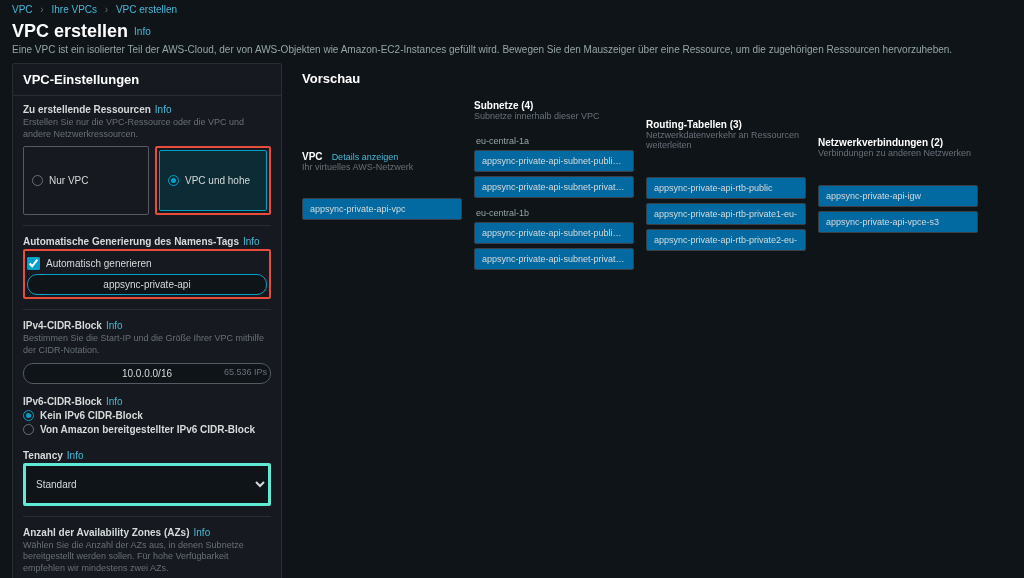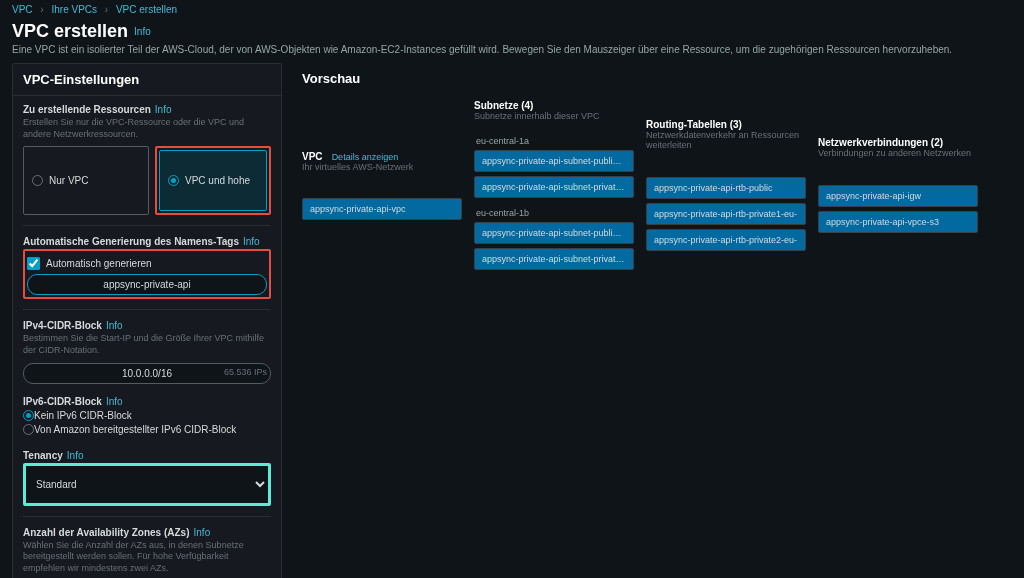--- a/index.html
+++ b/index.html
@@ -24,21 +24,21 @@
 .tile .radio { width: 11px; height: 11px; border-radius: 50%; border: 1px solid #687078; display: inline-block; position: relative; }
 .tile.selected .radio { border-color: #00a1c9; }
 .tile.selected .radio::after { content: ''; position: absolute; width: 5px; height: 5px; background: #00a1c9; border-radius: 50%; top: 2px; left: 2px; }
 .highlight-red { border: 2px solid #e74c3c; padding: 2px; border-radius: 2px; }
 .checkbox-row { display: flex; align-items: center; gap: 6px; font-size: 10px; margin: 4px 0; }
 .checkbox-row input[type=checkbox] { accent-color: #00a1c9; }
 input[type=text].text-input { width: 100%; background: #0f1419; border: 1px solid #00a1c9; color: #d5dbdb; padding: 4px 6px; font-size: 10px; border-radius: 10px; text-align: center; }
 input[type=text].text-input.plain { border: 1px solid #545b64; }
 .input-suffix { position: relative; }
 .input-suffix .suffix { position: absolute; right: 4px; top: 4px; color: #687078; font-size: 9px; }
-.radio-row { display: flex; align-items: center; font-size: 10px; margin: 3px 0; }
+.radio-row { display: flex; align-items: center; gap: 6px; font-size: 10px; margin: 3px 0; font-weight: bold; }
 .radio-row .radio { width: 11px; height: 11px; border-radius: 50%; border: 1px solid #687078; display: inline-block; position: relative; }
 .radio-row.selected .radio { border-color: #00a1c9; }
 .radio-row.selected .radio::after { content: ''; position: absolute; width: 5px; height: 5px; background: #00a1c9; border-radius: 50%; top: 2px; left: 2px; }
 select.select { width: 100%; background: #0f1419; border: 3px solid #5eead4; color: #d5dbdb; padding: 12px 6px; font-size: 10px; border-radius: 2px; }
 .seg-group { display: flex; }
 .seg { flex: 1; text-align: center; padding: 5px 0; border: 1px solid #545b64; font-size: 10px; cursor: pointer; background: #16191f; margin-left: -1px; }
 .seg:first-child { margin-left: 0; }
 .seg.selected { background: #0d2b35; border-color: #00a1c9; position: relative; z-index: 1; }
 .preview { flex: 1; }
 .preview-title { font-size: 13px; font-weight: 700; color: #fff; padding: 8px 0 14px 0; }

